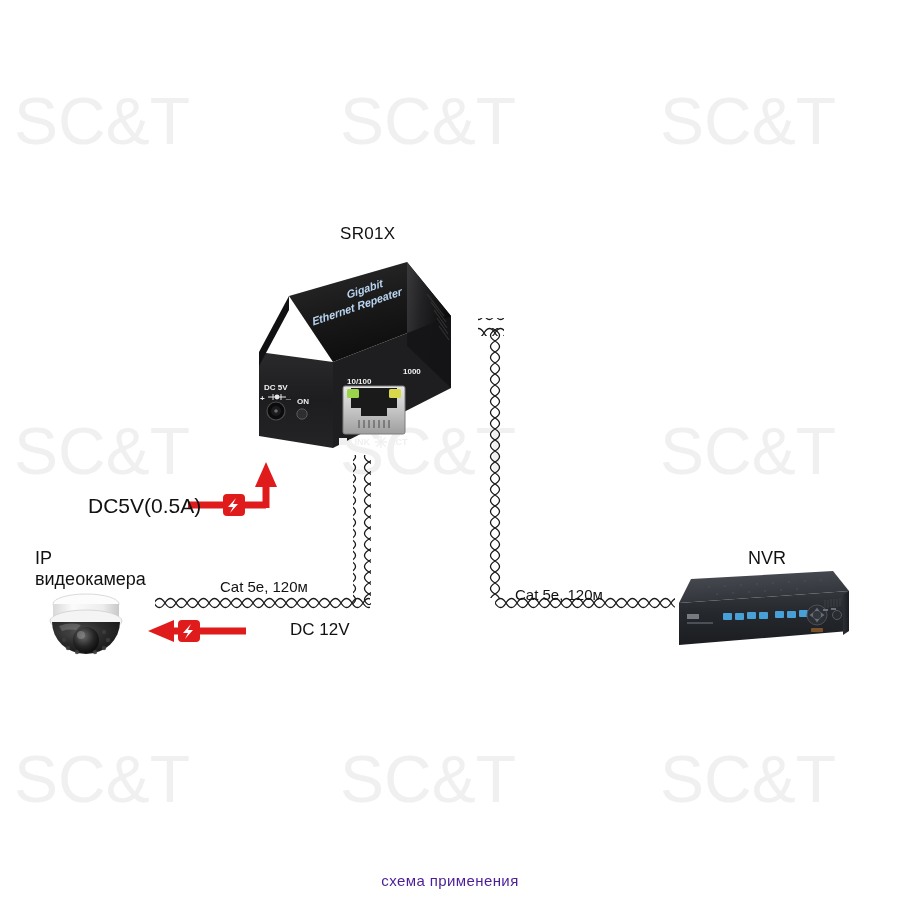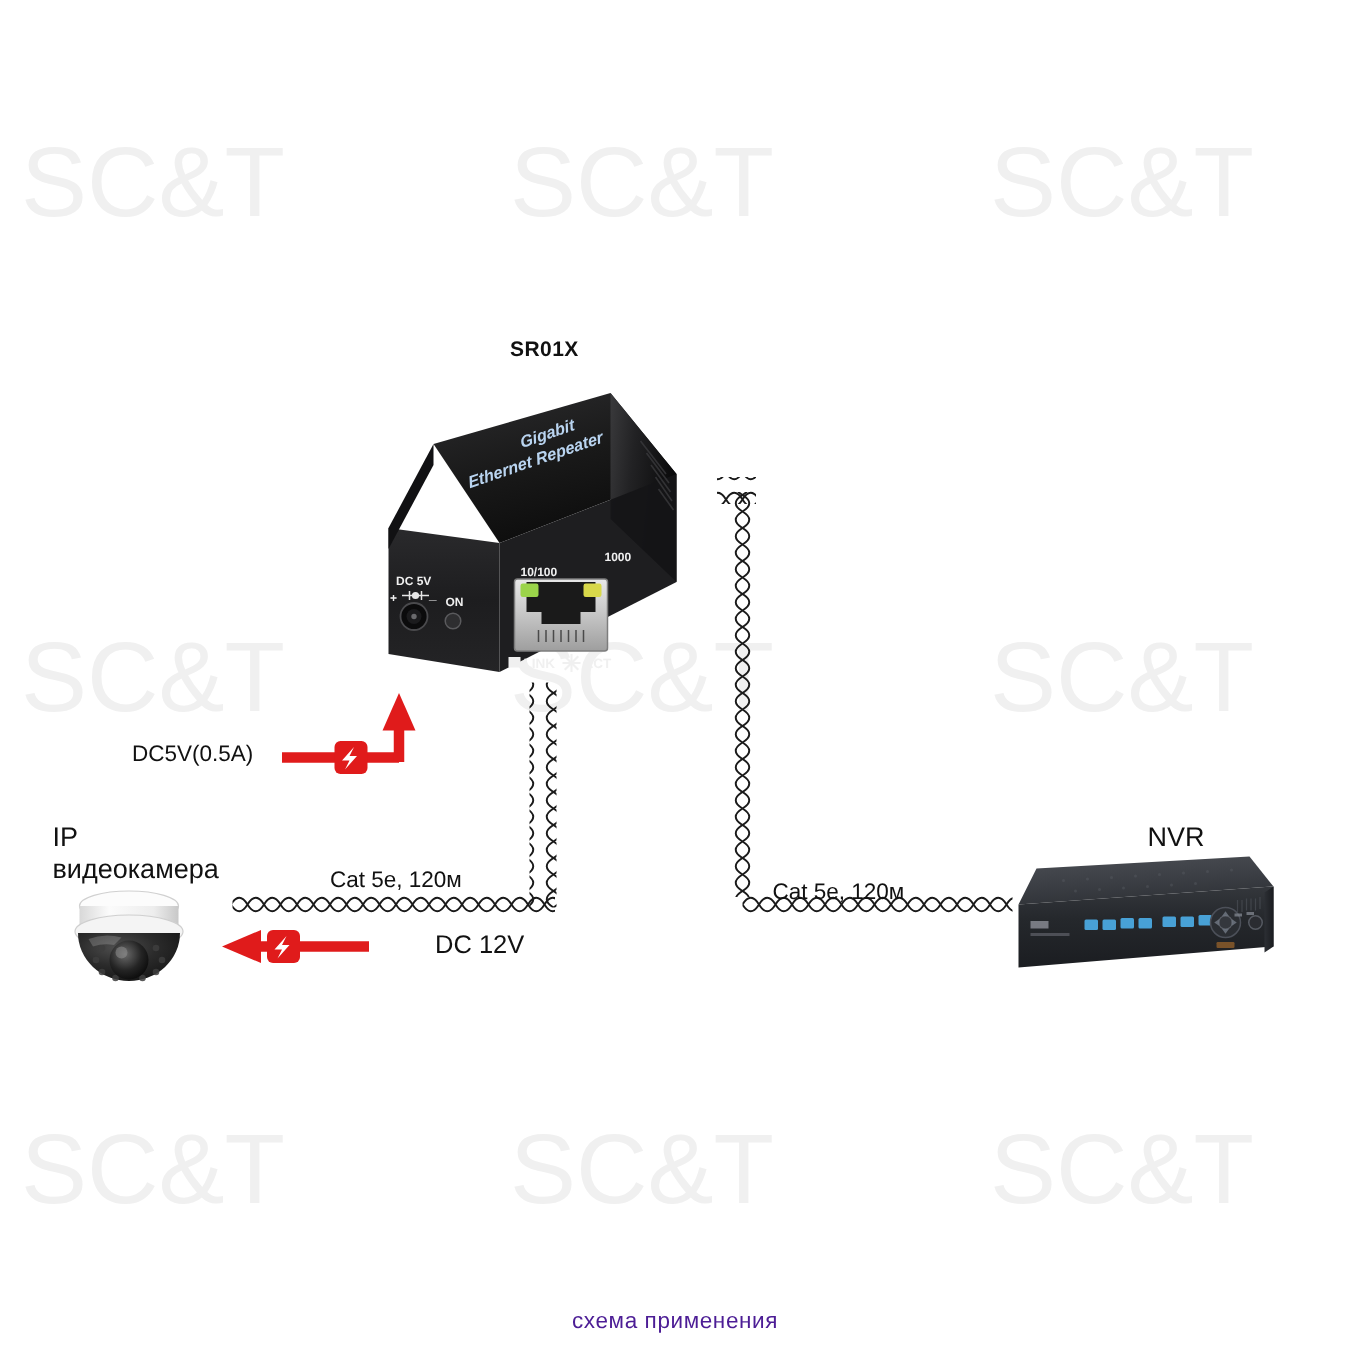--- a/index.html
+++ b/index.html
@@ -27,47 +27,47 @@
   .wm svg { display: block; width: 100%; height: 100%; }
 
   
   .label {
     position: absolute;
     color: #111111;
     white-space: nowrap;
   }
   #device-title {
     left: 340px; top: 224px;
-    font-size: 14px;
-    font-weight: bold;
+    font-size: 17px;
+    font-weight: normal;
     letter-spacing: 0.3px;
   }
   #camera-title {
     left: 35px; top: 548px;
     font-size: 18px;
     text-align: left;
     width: 150px;
     line-height: 21px;
     white-space: normal;
   }
   #nvr-title {
-    left: 765px; top: 548px;
+    left: 748px; top: 548px;
     font-size: 18px;
   }
   #cable-label-left {
     left: 220px; top: 578px;
     font-size: 15px;
   }
   #cable-label-right {
     left: 515px; top: 586px;
     font-size: 15px;
   }
   #power5v-label {
     left: 88px; top: 494px;
-    font-size: 15px;
+    font-size: 21px;
   }
   #power12v-label {
     left: 252px; top: 620px;
     font-size: 17px;
     margin-left: 38px;
   }
   #caption {
     left: 0; top: 872px;
     width: 900px;
     text-align: center;

